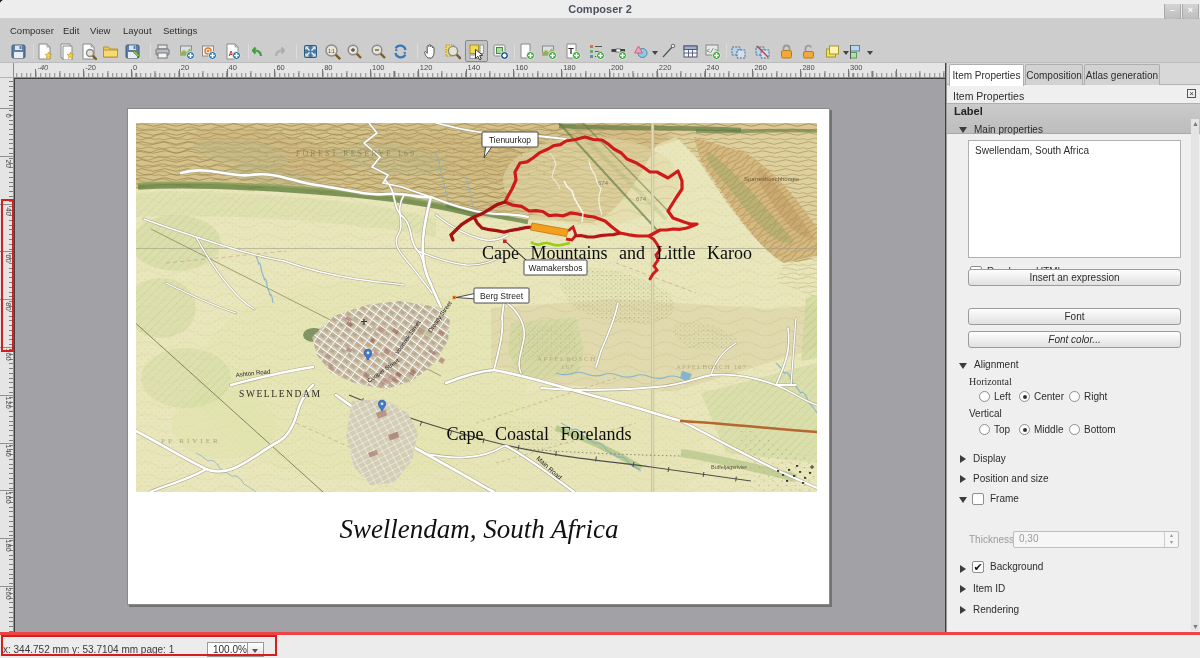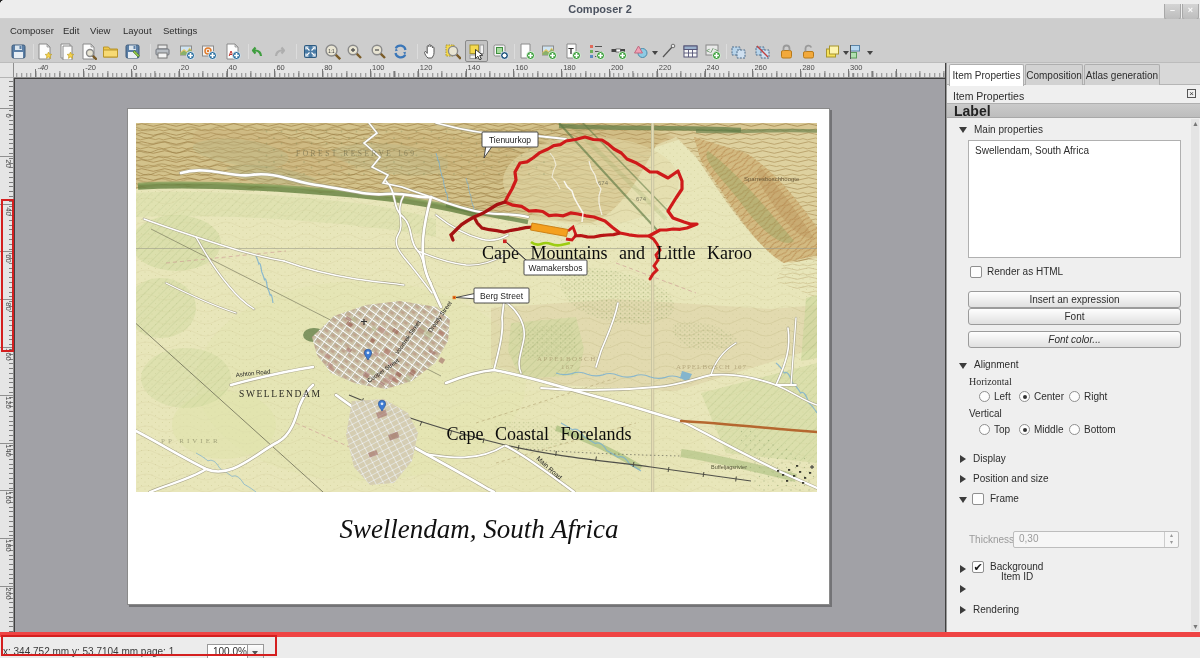--- a/index.html
+++ b/index.html
@@ -32,37 +32,37 @@
 #canvas{left:15px;top:79px;width:930px;height:553px;background:#a1a1a6;}
 #page{position:absolute;left:112px;top:29px;width:703px;height:497px;background:#fff;border:1px solid #8a8a8a;box-shadow:2px 2px 0 rgba(60,60,60,.45);}
 #caption{position:absolute;left:0;top:405px;width:702px;text-align:center;font-family:"Liberation Serif",serif;font-style:italic;font-size:27px;color:#111;}
 
 #panel{left:946px;top:63px;width:254px;height:569px;background:#efefef;border-left:1px solid #9a9a9a;}
 #tabs{position:absolute;left:0;top:0;width:254px;height:22px;background:#d8d8d8;border-bottom:1px solid #b5b5b5;}
 .tab{position:absolute;top:1px;height:21px;font-size:10px;white-space:nowrap;color:#2d2d2d;line-height:21px;padding:0 7px;border:1px solid #aeaeae;border-bottom:none;border-radius:2px 2px 0 0;background:#d2d2d2;}
 .tab.active{background:#fff;height:22px;z-index:2;}
 #ptitle{position:absolute;left:6px;top:27px;font-size:10.5px;color:#2d2d2d;}
 #pclose{position:absolute;right:4px;top:26px;width:9px;height:9px;border:1px solid #555;font-size:8px;line-height:8px;text-align:center;color:#333;}
-#lblhdr{position:absolute;left:0;top:40px;width:254px;height:15px;background:linear-gradient(#cacaca,#bdbdbd);border-top:1px solid #b0b0b0;border-bottom:1px solid #a8a8a8;font-size:14px;font-weight:bold;color:#222;padding-left:7px;line-height:14px;}
+#lblhdr{position:absolute;left:0;top:40px;width:254px;height:31px;background:linear-gradient(#cacaca,#bdbdbd);border-top:1px solid #b0b0b0;border-bottom:1px solid #a8a8a8;font-size:11px;font-weight:bold;color:#222;padding-left:7px;line-height:14px;}
 #pscroll{position:absolute;right:1px;top:56px;width:8px;height:512px;background:#e4e4e4;}
 .parrow{position:absolute;font-size:7px;color:#777;left:1px;}
 .sect{position:absolute;font-size:10px;color:#2d2d2d;}
 .tri-d{position:absolute;width:0;height:0;border-left:4.5px solid transparent;border-right:4.5px solid transparent;border-top:6px solid #3c3c3c;}
 .tri-r{position:absolute;width:0;height:0;border-top:4.5px solid transparent;border-bottom:4.5px solid transparent;border-left:6px solid #3c3c3c;}
 #ta{position:absolute;left:21px;top:77px;width:213px;height:118px;background:#fff;border:1px solid #b0b0b0;font-size:10px;color:#2d2d2d;padding:4px 6px;}
 .cb{position:absolute;width:12px;height:12px;background:#fdfdfd;border:1px solid #8f8f8f;border-radius:2px;overflow:hidden;}
 .btn{position:absolute;left:21px;width:213px;height:17px;background:linear-gradient(#fefefe,#e0e0e0);border:1px solid #9b9b9b;border-radius:3px;font-size:10px;color:#2d2d2d;text-align:center;line-height:15px;}
 .btn.dis{background:#ececec;color:#9a9a9a;border-color:#bdbdbd;}
 .radio{position:absolute;width:11px;height:11px;border:1px solid #8f8f8f;border-radius:50%;background:#fdfdfd;}
 .radio.sel::after{content:"";position:absolute;left:2.5px;top:2.5px;width:4px;height:4px;border-radius:50%;background:#333;}
 .rlbl{position:absolute;font-size:10px;color:#2d2d2d;}
 #spin{position:absolute;left:66px;top:468px;width:166px;height:17px;background:#f6f6f6;border:1px solid #bdbdbd;border-radius:2px;font-size:10px;color:#9a9a9a;padding:1px 5px;}
 #spin .ud{position:absolute;right:0px;top:0;width:14px;height:15px;border-left:1px solid #ccc;font-size:6px;color:#999;text-align:center;line-height:7px;}
 
-#status{left:0;top:632px;width:1200px;height:26px;background:#ececec;border-top:5px solid #ef4444;}
+#status{left:0;top:632px;width:1200px;height:26px;background:#ececec;border-top:3px solid #ef4444;}
 #stext{position:absolute;left:3px;top:9px;font-size:10px;color:#3a3a3a;}
 #zoombox{position:absolute;left:207px;top:7px;width:41px;height:15px;background:#fff;border:1px solid #999;font-size:10px;color:#2d2d2d;padding-left:5px;line-height:14px;}
 #zoomdrop{position:absolute;left:248px;top:7px;width:16px;height:15px;background:linear-gradient(#fdfdfd,#e3e3e3);border:1px solid #999;border-left:none;}
 #zoomdrop::after{content:"";position:absolute;left:4px;top:6px;border-left:3.5px solid transparent;border-right:3.5px solid transparent;border-top:4.5px solid #555;}
 .redbox{position:absolute;border:2px solid #d41f1f;background:transparent;z-index:50;}
 </style></head>
 <body>
 <div id="win">
 <div id="title" class="abs">Composer 2<div id="corner" class="abs"></div>
 <div id="winbtns" class="abs"><span class="wbtn">–</span><span class="wbtn">×</span></div></div>
@@ -640,21 +640,21 @@
   <div id="lblhdr">Label</div>
   <div id="pscroll">
         <span class="parrow" style="top:1px">▲</span>
         <span class="parrow" style="bottom:1px">▼</span>
       </div>
   <div class="tri-d" style="left:12px;top:64px;"></div>
       <span class="sect" style="left:27px;top:61px;">Main properties</span>
   <div id="ta">Swellendam, South Africa</div>
   <div class="cb" style="left:23px;top:203px;"></div>
       <span class="sect" style="left:40px;top:203px;">Render as HTML</span>
-  <div class="btn" style="top:228px;">Insert an expression</div>
+  <div class="btn" style="top:206px;">Insert an expression</div>
   <div class="btn" style="top:245px;">Font</div>
   <div class="btn" style="top:268px;font-style:italic;">Font color...</div>
   <div class="tri-d" style="left:12px;top:300px;"></div>
       <span class="sect" style="left:27px;top:296px;">Alignment</span>
   <span class="sect" style="left:22px;top:313px;font-family:Liberation Serif, serif;">Horizontal</span>
   <div class="radio" style="left:32px;top:328px;"></div>
       <span class="rlbl" style="left:47px;top:328px;">Left</span>
   <div class="radio sel" style="left:72px;top:328px;"></div>
       <span class="rlbl" style="left:87px;top:328px;">Center</span>
   <div class="radio" style="left:122px;top:328px;"></div>
@@ -672,21 +672,21 @@
       <span class="sect" style="left:26px;top:410px;">Position and size</span>
   <div class="tri-d" style="left:12px;top:434px;"></div>
       <div class="cb" style="left:25px;top:430px;"></div>
       <span class="sect" style="left:43px;top:430px;">Frame</span>
   <span class="sect" style="left:22px;top:471px;color:#9a9a9a;">Thickness</span>
   <div id="spin">0,30<span class="ud">▴<br>▾</span></div>
   <div class="tri-r" style="left:13px;top:502px;"></div>
       <div class="cb" style="left:25px;top:498px;font-size:11px;line-height:10px;text-align:center;color:#1a1a1a;">✔</div>
       <span class="sect" style="left:43px;top:498px;">Background</span>
   <div class="tri-r" style="left:13px;top:522px;"></div>
-      <span class="sect" style="left:26px;top:508px;margin-left:28px;">Item ID</span>
+      <span class="sect" style="left:26px;top:520px;">Item ID</span>
   <div class="tri-r" style="left:13px;top:543px;"></div>
       <span class="sect" style="left:26px;top:541px;">Rendering</span>
 </div>
 <div id="status" class="abs">
   <span id="stext">x: 344.752 mm y: 53.7104 mm page: 1</span>
   <div id="zoombox">100.0%</div>
       <div id="zoomdrop"></div>
 </div>
 <div class="redbox" style="left:1px;top:199px;width:13px;height:153px;"></div>
 <div class="redbox" style="left:1px;top:635px;width:276px;height:21px;"></div>

